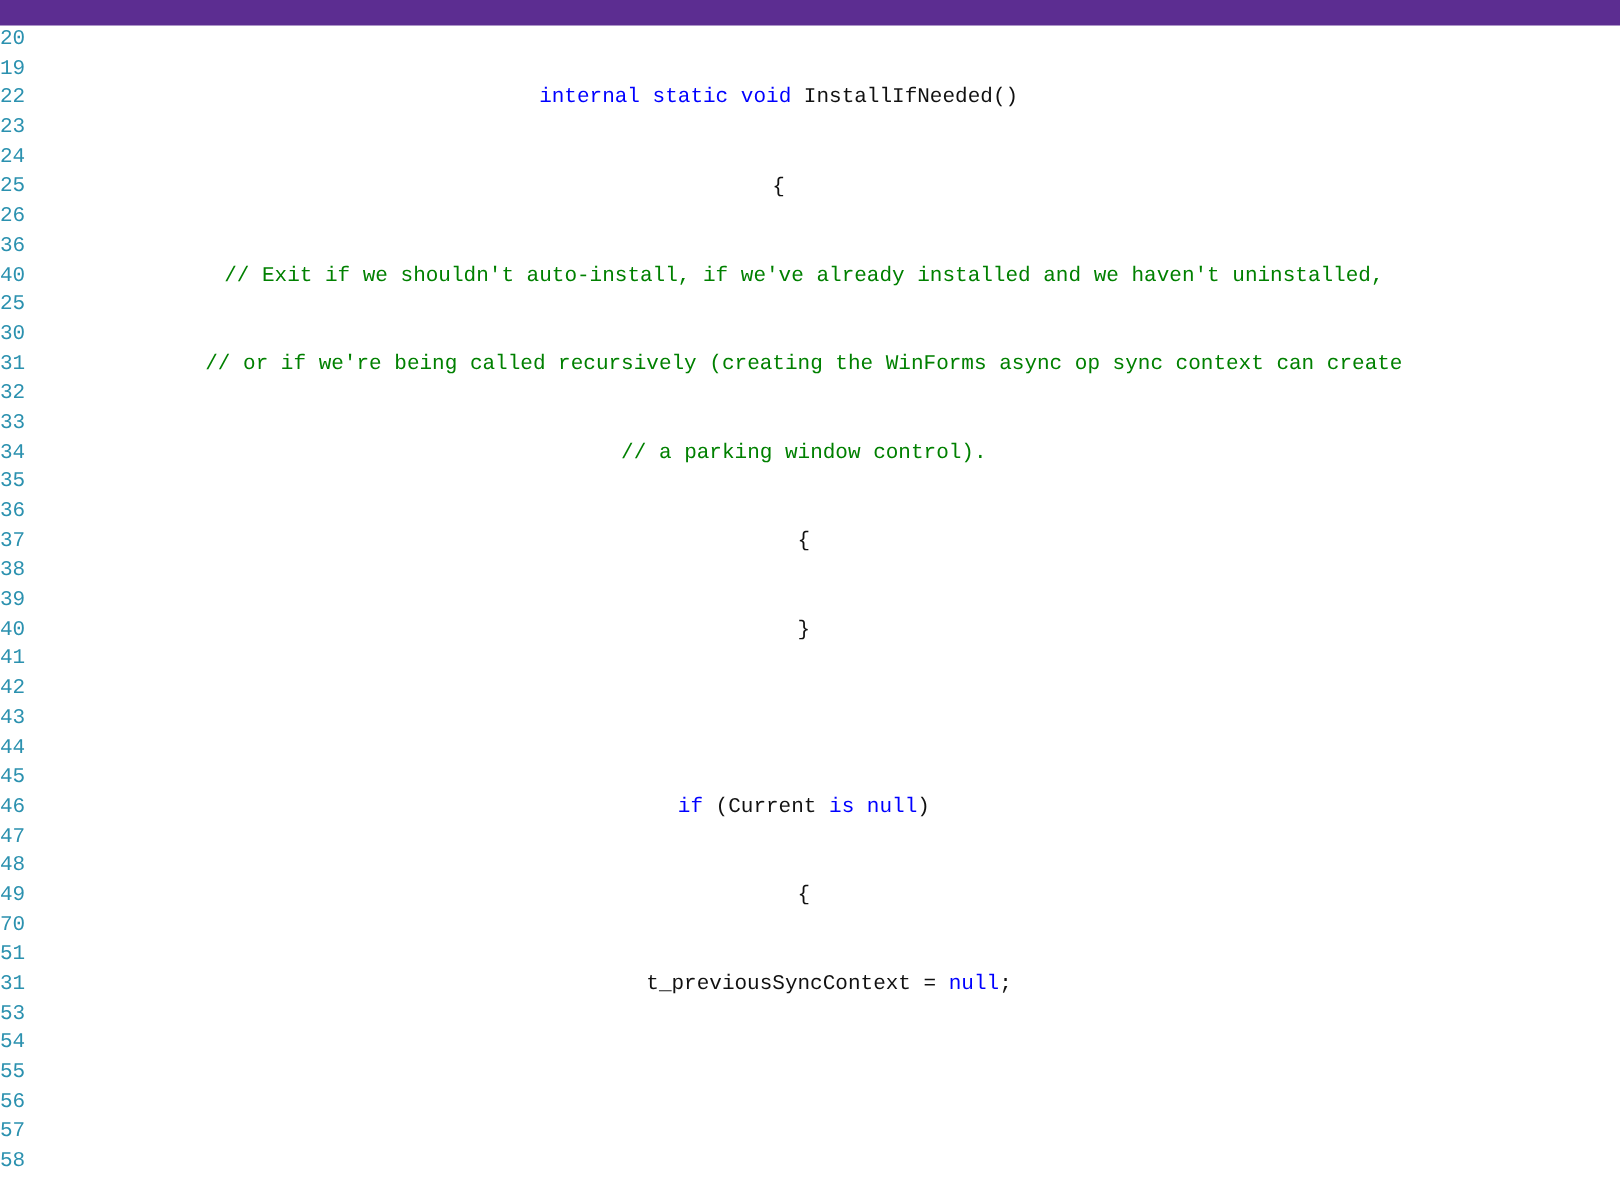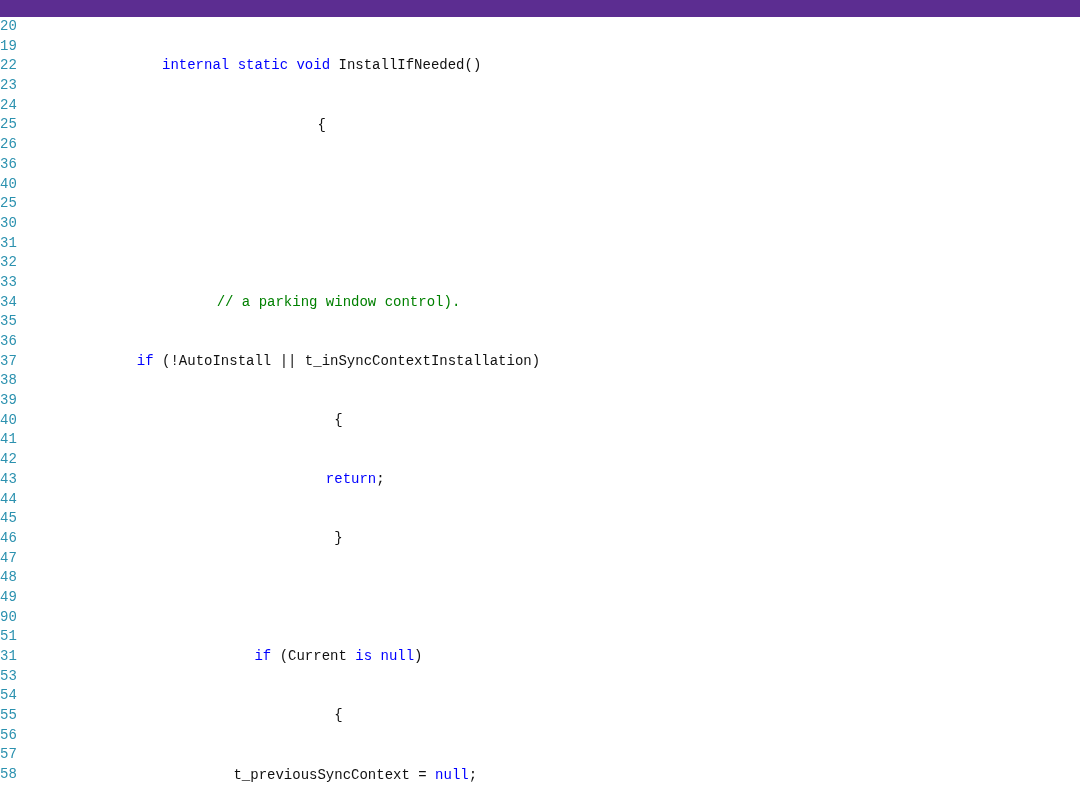--- a/index.html
+++ b/index.html
@@ -42,39 +42,37 @@
       <div>40</div>
       <div>41</div>
       <div>42</div>
       <div>43</div>
       <div>44</div>
       <div>45</div>
       <div>46</div>
       <div>47</div>
       <div>48</div>
       <div>49</div>
-      <div>90</div>
+      <div>70</div>
       <div>51</div>
       <div>31</div>
       <div>53</div>
       <div>54</div>
       <div>55</div>
       <div>56</div>
       <div>57</div>
       <div>58</div>
     </div>
   <div class="code">
     <div class="line"><span>        </span><span class="kw">internal</span><span> </span><span class="kw">static</span><span> </span><span class="kw">void</span><span> InstallIfNeeded()</span></div>
     <div class="line"><span>        {</span></div>
-    <div class="line"><span>            </span></div>
-    <div class="line"><span>            </span></div>
+    <div class="line"><span>            </span><span class="comment">// Exit if we shouldn't auto-install, if we've already installed and we haven't uninstalled,</span></div>
+    <div class="line"><span>            </span><span class="comment">// or if we're being called recursively (creating the WinForms async op sync context can create</span></div>
     <div class="line"><span>            </span><span class="comment">// a parking window control).</span></div>
-    <div class="line"><span>            </span><span class="kw">if</span><span> (!AutoInstall || t_inSyncContextInstallation)</span></div>
     <div class="line"><span>            {</span></div>
-    <div class="line"><span>                </span><span class="kw">return</span><span>;</span></div>
     <div class="line"><span>            }</span></div>
     <div class="line"><span></span></div>
     <div class="line"><span>            </span><span class="kw">if</span><span> (Current </span><span class="kw">is</span><span> </span><span class="kw">null</span><span>)</span></div>
     <div class="line"><span>            {</span></div>
     <div class="line"><span>                </span><span>t_previousSyncContext = </span><span class="kw">null</span><span>;</span></div>
     
     
     
     
     

